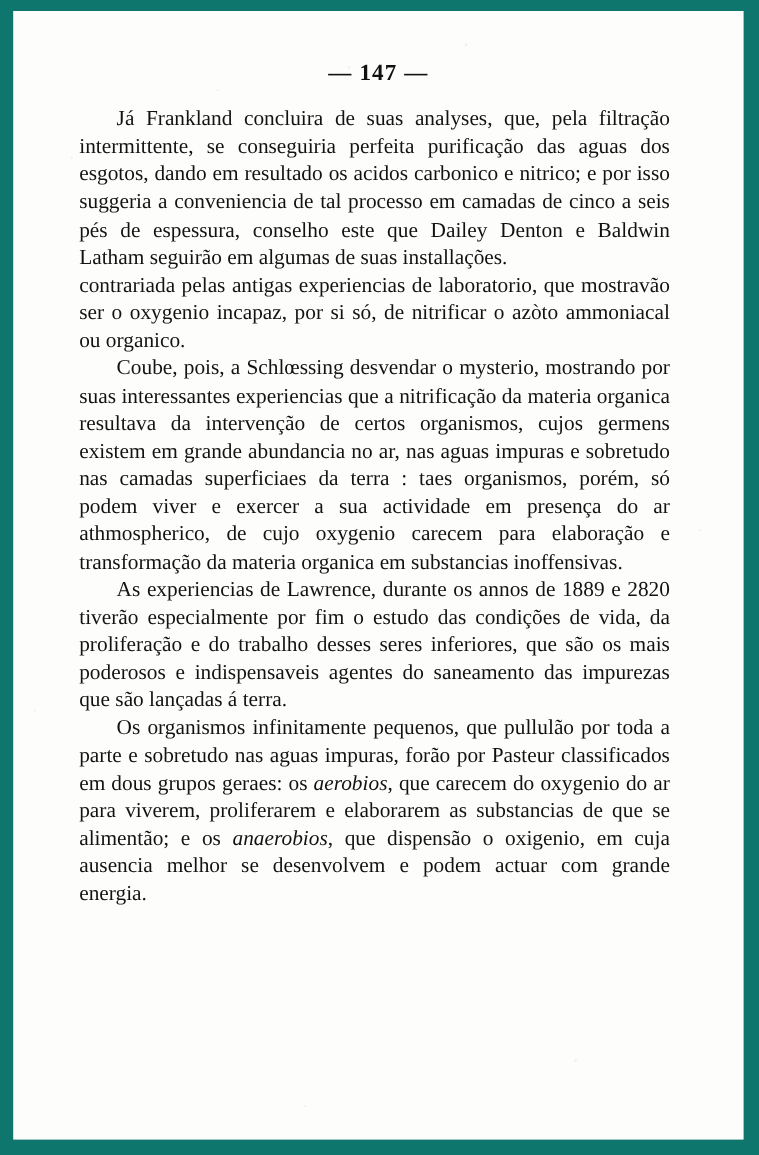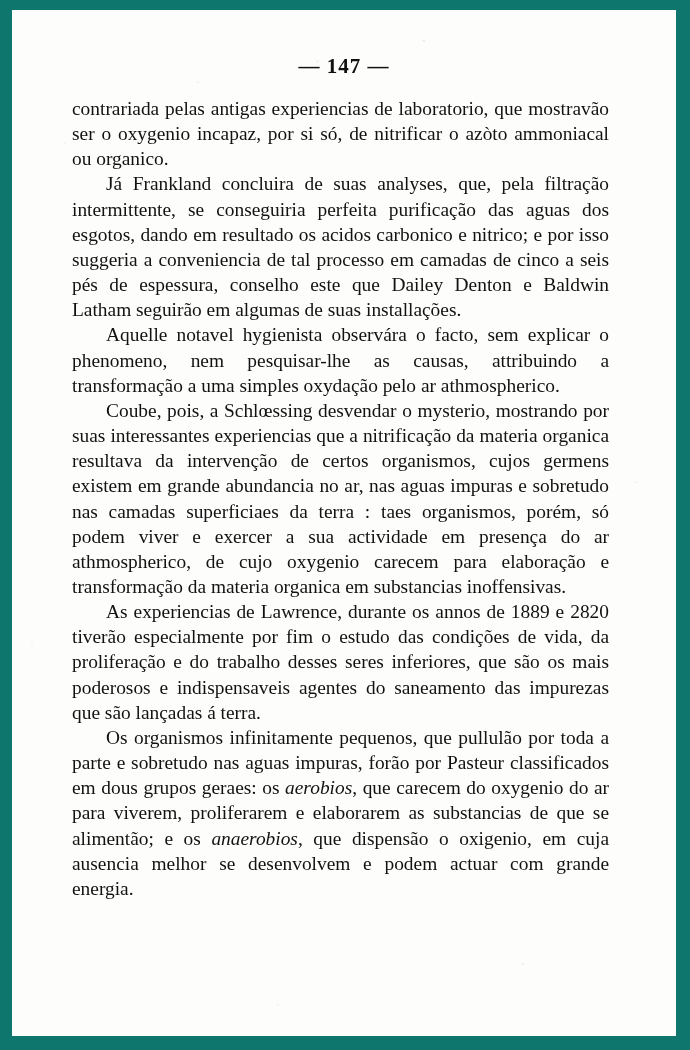--- a/index.html
+++ b/index.html
@@ -100,25 +100,24 @@
 
 <div class="scan-page">
   <div class="paper">
 
     <div class="grain"></div>
 
     <div class="page-number">— 147 —</div>
 
     <div class="body-text">
 
+      <p class="para">Já Frankland concluira de suas analyses, que, pela filtração intermittente, se conseguiria perfeita purificação das aguas dos esgotos, dando em resultado os acidos carbonico e nitrico; e por isso suggeria a conveniencia de tal processo em camadas de cinco a seis pés de espessura, conselho este que Dailey Denton e Baldwin Latham seguirão em algumas de suas installações.</p>
+
       <p class="para cont">contrariada pelas antigas experiencias de laboratorio, que mostravão ser o oxygenio incapaz, por si só, de nitrificar o azòto ammoniacal ou organico.</p>
 
-      <p class="para">Já Frankland concluira de suas analyses, que, pela filtração intermittente, se conseguiria perfeita purificação das aguas dos esgotos, dando em resultado os acidos carbonico e nitrico; e por isso suggeria a conveniencia de tal processo em camadas de cinco a seis pés de espessura, conselho este que Dailey Denton e Baldwin Latham seguirão em algumas de suas installações.</p>
-
-      <p class="para">Aquelle notavel hygienista observára o facto, sem explicar o phenomeno, nem pesquisar-lhe as causas, attribuindo a transformação a uma simples oxydação pelo ar athmospherico.</p>
 
       <p class="para">Coube, pois, a Schlœssing desvendar o mysterio, mostrando por suas interessantes experiencias que a nitrificação da materia organica resultava da intervenção de certos organismos, cujos germens existem em grande abundancia no ar, nas aguas impuras e sobretudo nas camadas superficiaes da terra : taes organismos, porém, só podem viver e exercer a sua actividade em presença do ar athmospherico, de cujo oxygenio carecem para elaboração e transformação da materia organica em substancias inoffensivas.</p>
 
       <p class="para">As experiencias de Lawrence, durante os annos de 1889 e 2820 tiverão especialmente por fim o estudo das condições de vida, da proliferação e do trabalho desses seres inferiores, que são os mais poderosos e indispensaveis agentes do saneamento das impurezas que são lançadas á terra.</p>
 
       <p class="para"><span>Os organismos infinitamente pequenos, que pullulão por toda a parte e sobretudo nas aguas impuras, forão por Pasteur classificados em dous grupos geraes: os </span><i>aerobios</i><span>, que carecem do oxygenio do ar para viverem, proliferarem e elaborarem as substancias de que se alimentão; e os </span><i>anaerobios</i><span>, que dispensão o oxigenio, em cuja ausencia melhor se desenvolvem e podem actuar com grande energia.</span></p>
 
 
     </div>
   </div>

